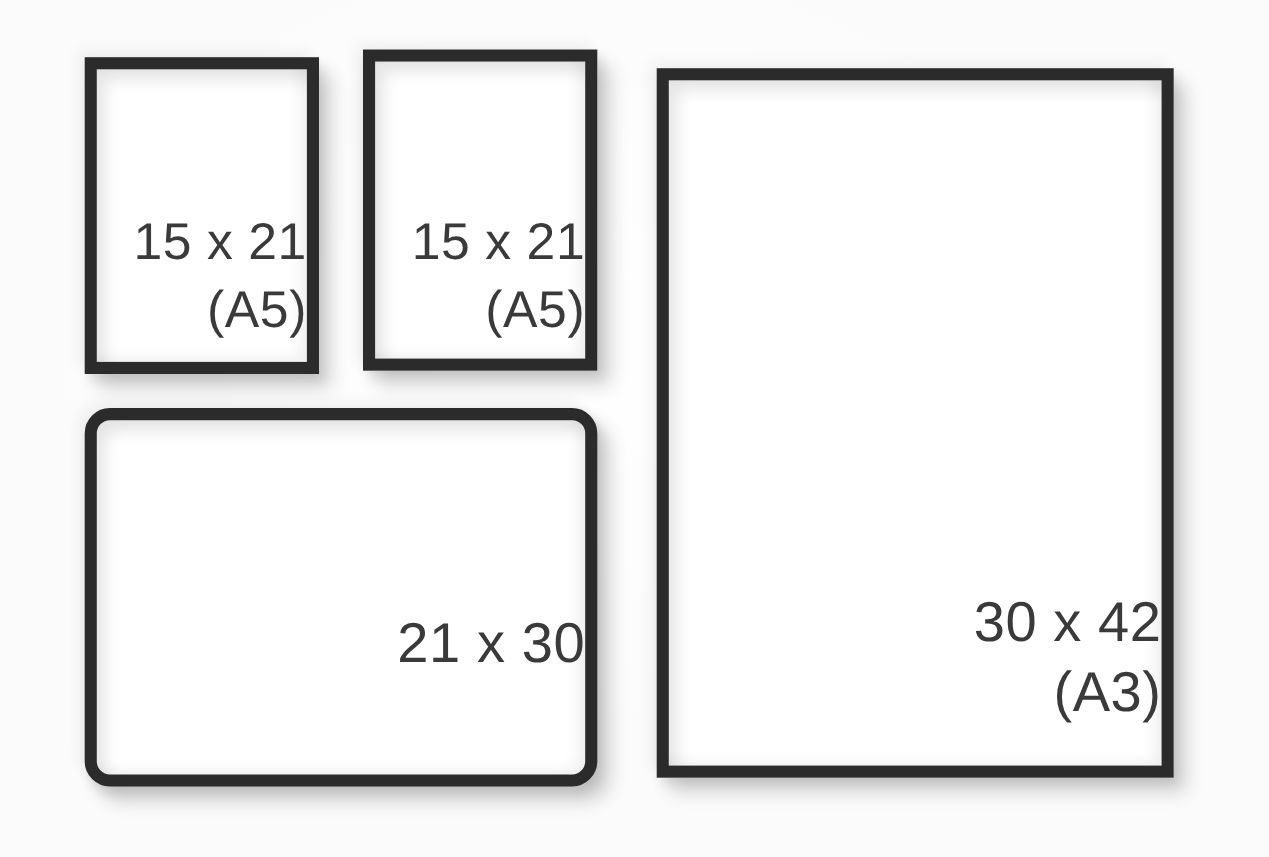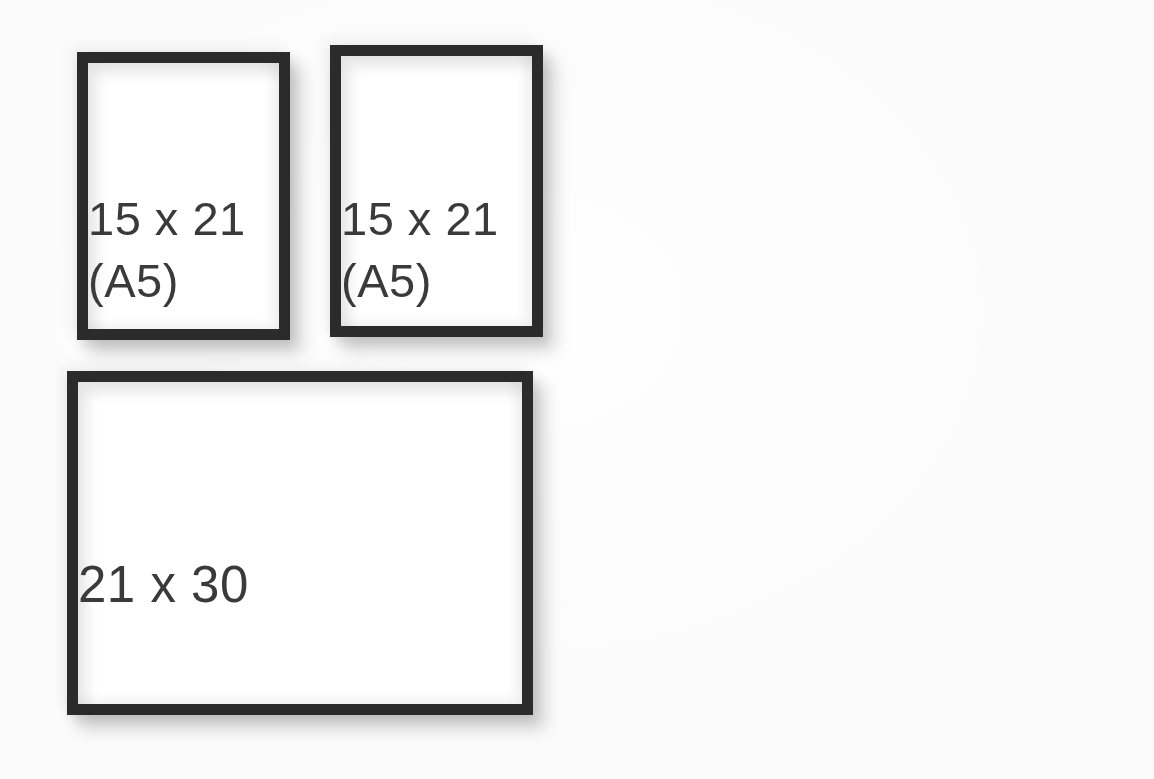--- a/index.html
+++ b/index.html
@@ -29,26 +29,26 @@
     box-shadow:
       12px 14px 16px rgba(0,0,0,0.16),
       4px 6px 10px rgba(0,0,0,0.10),
       -6px -6px 12px rgba(0,0,0,0.05),
       inset 8px 10px 14px rgba(0,0,0,0.10),
       inset -7px -4px 12px rgba(0,0,0,0.06);
   }
   .frame-a5-1 { left: 77px;  top: 52px;  width: 213px; height: 288px; }
   .frame-a5-2 { left: 330px; top: 45px;  width: 213px; height: 292px; }
   .frame-a3   { left: 597px; top: 62px;  width: 470px; height: 645px; }
-  .frame-a4   { left: 67px;  top: 371px; width: 466px; height: 344px; }
+  .frame-a4   { left: 77px;  top: 371px; width: 466px; height: 344px; border-radius: 23px; }
 
   .label {
     position: absolute;
     left: 0; right: 0;
-    text-align: left;
+    text-align: right;
     color: var(--label-text);
     letter-spacing: 0.5px;
   }
   .label .line { display: block; }
   .frame-a5-1 .label { top: 47%; font-size: 47px; line-height: 62px; }
   .frame-a5-2 .label { top: 49%; font-size: 47px; line-height: 62px; }
   .frame-a3   .label { top: 74%; font-size: 51px; line-height: 63px; }
   .frame-a4   .label { top: 53%; font-size: 51px; line-height: 64px; }
 </style>
 </head>
@@ -63,20 +63,26 @@
     </div>
   </div>
 
   <div class="frame frame-a5-2">
     <div class="label">
       <span class="line">15 x 21</span>
       <span class="line">(A5)</span>
     </div>
   </div>
 
+  <div class="frame frame-a3">
+    <div class="label">
+      <span class="line">30 x 42</span>
+      <span class="line">(A3)</span>
+    </div>
+  </div>
 
   <div class="frame frame-a4">
     <div class="label">
       <span class="line">21 x 30</span>
     </div>
   </div>
 
 </div>
 
 </body></html>

